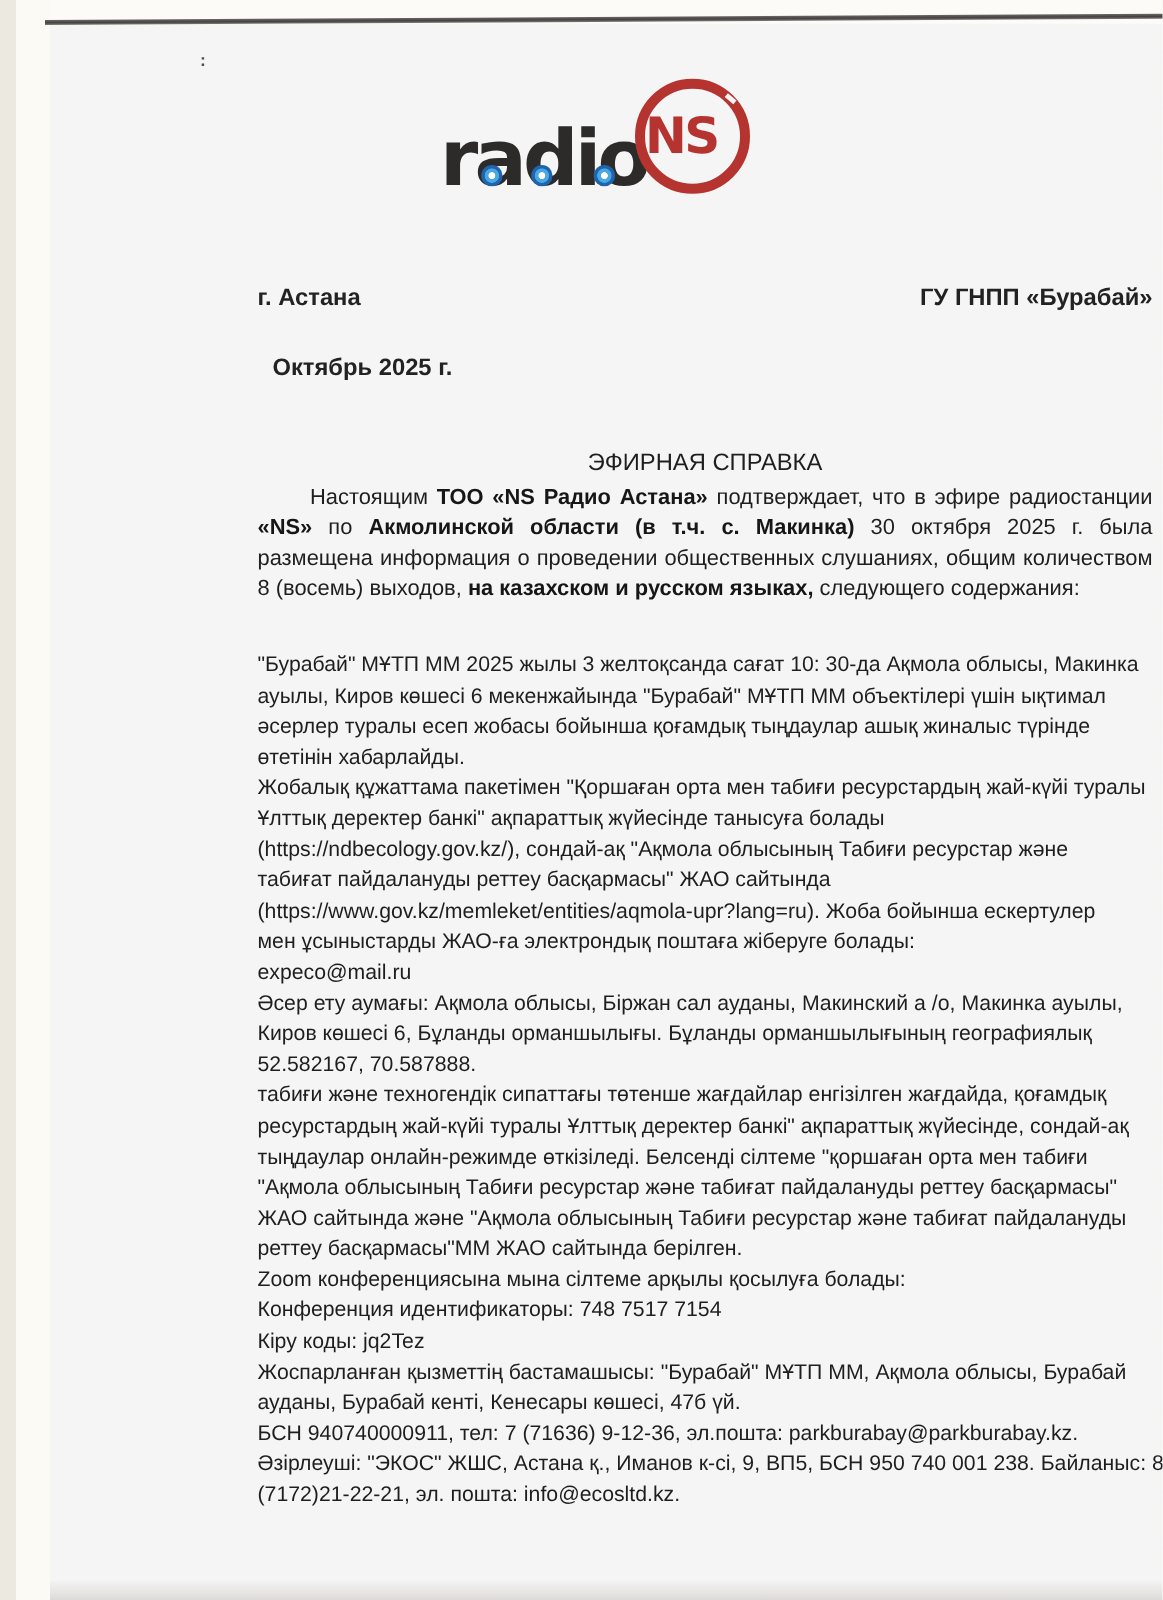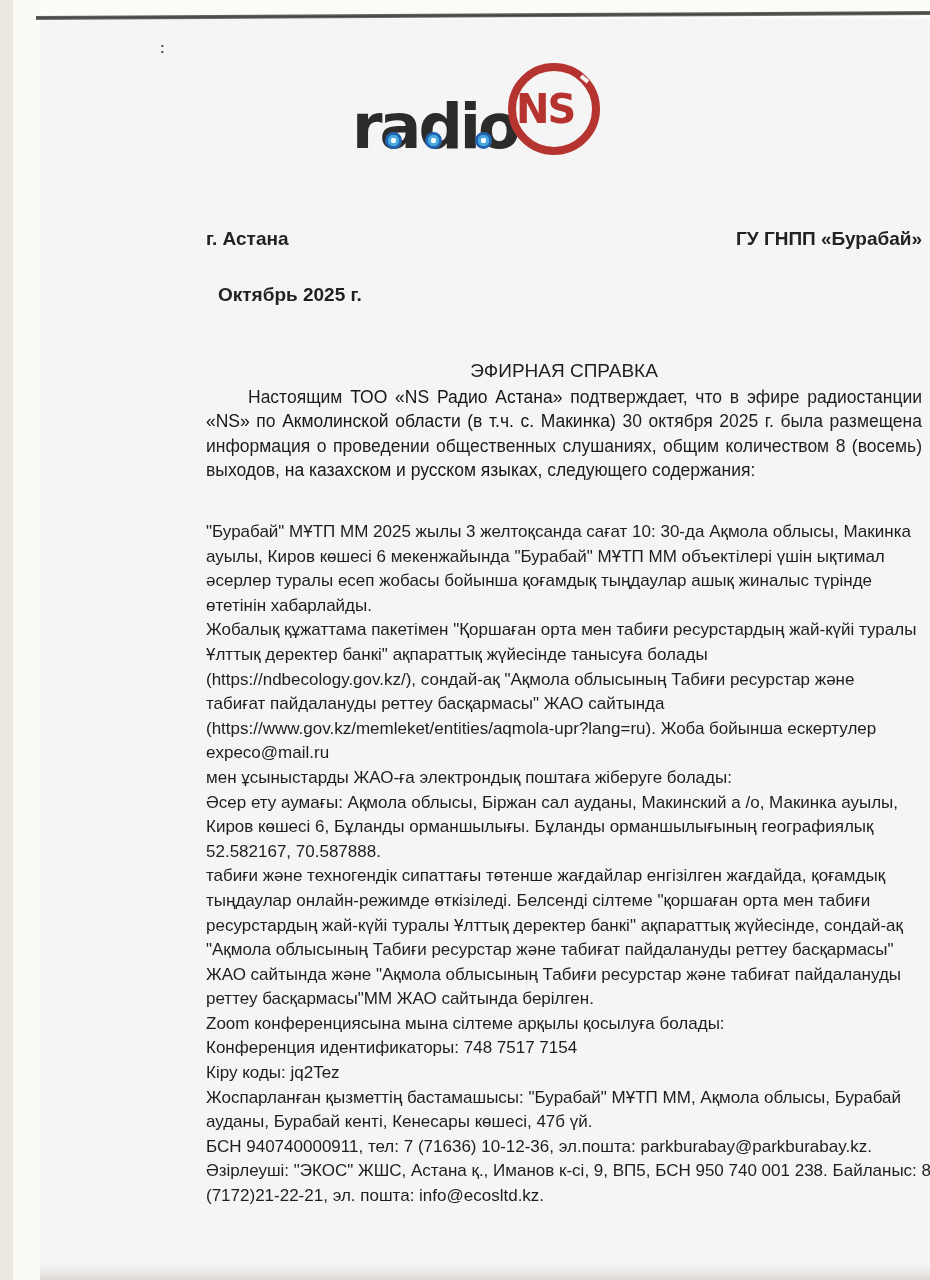--- a/index.html
+++ b/index.html
@@ -61,21 +61,21 @@
   .content{position:absolute;left:166px;top:0;width:716px;}
   .hdr-row{position:absolute;top:209px;left:0;width:716px;display:flex;justify-content:space-between;
     font-size:19px;font-weight:700;color:#222;}
   .date-line{position:absolute;top:265px;left:12px;font-size:19px;font-weight:700;color:#222;}
   .doc-title{position:absolute;top:313px;left:0;width:716px;text-align:center;
     font-size:19px;font-weight:400;color:#1f1f1f;margin-top:28px;}
   .intro{
     position:absolute;top:366px;left:0;width:716px;
     font-size:17.5px;line-height:24.4px;text-align:justify;text-indent:42px;color:#1e1e1e;
   }
-  .intro b{font-weight:400;color:#161616;}
+  .intro b{font-weight:700;color:#161616;}
   .body-text{
     position:absolute;top:501px;left:0;width:716px;
     font-size:17px;line-height:24.6px;color:#1e1e1e;
   }
   .bline{white-space:nowrap;}
 </style>
 </head>
 <body>
 
 <div class="edge-left-outer"></div>
@@ -107,37 +107,37 @@
     <div class="body-text">
         <div class="bline">"Бурабай" МҰТП ММ 2025 жылы 3 желтоқсанда сағат 10: 30-да Ақмола облысы, Макинка</div>
         <div class="bline">ауылы, Киров көшесі 6 мекенжайында  "Бурабай" МҰТП ММ объектілері үшін ықтимал</div>
         <div class="bline">әсерлер туралы есеп жобасы бойынша қоғамдық тыңдаулар ашық жиналыс түрінде</div>
         <div class="bline">өтетінін хабарлайды.</div>
         <div class="bline">Жобалық құжаттама пакетімен "Қоршаған орта мен табиғи ресурстардың жай-күйі туралы</div>
         <div class="bline">Ұлттық деректер банкі" ақпараттық жүйесінде танысуға болады</div>
         <div class="bline">(https://ndbecology.gov.kz/), сондай-ақ "Ақмола облысының Табиғи ресурстар және</div>
         <div class="bline">табиғат пайдалануды реттеу басқармасы" ЖАО сайтында</div>
         <div class="bline">(https://www.gov.kz/memleket/entities/aqmola-upr?lang=ru). Жоба бойынша ескертулер</div>
+        <div class="bline">мен ұсыныстарды ЖАО-ға электрондық поштаға жіберуге болады:</div>
         <div class="bline">expeco@mail.ru</div>
-        <div class="bline">мен ұсыныстарды ЖАО-ға электрондық поштаға жіберуге болады:</div>
         <div class="bline">Әсер ету аумағы: Ақмола облысы, Біржан сал ауданы, Макинский а /о, Макинка ауылы,</div>
         <div class="bline">Киров көшесі 6, Бұланды орманшылығы. Бұланды орманшылығының географиялық</div>
         <div class="bline">52.582167, 70.587888.</div>
         <div class="bline">табиғи және техногендік сипаттағы төтенше жағдайлар енгізілген жағдайда, қоғамдық</div>
+        <div class="bline">ресурстардың жай-күйі туралы Ұлттық деректер банкі" ақпараттық жүйесінде, сондай-ақ</div>
         <div class="bline">тыңдаулар онлайн-режимде өткізіледі. Белсенді сілтеме "қоршаған орта мен табиғи</div>
-        <div class="bline">ресурстардың жай-күйі туралы Ұлттық деректер банкі" ақпараттық жүйесінде, сондай-ақ</div>
         <div class="bline">"Ақмола облысының Табиғи ресурстар және табиғат пайдалануды реттеу басқармасы"</div>
         <div class="bline">ЖАО сайтында және "Ақмола облысының Табиғи ресурстар және табиғат пайдалануды</div>
         <div class="bline">реттеу басқармасы"ММ ЖАО сайтында берілген.</div>
         <div class="bline">Zoom конференциясына мына сілтеме арқылы қосылуға болады:</div>
         <div class="bline">Конференция идентификаторы: 748 7517 7154</div>
         <div class="bline">Кіру коды: jq2Tez</div>
         <div class="bline">Жоспарланған қызметтің бастамашысы: "Бурабай" МҰТП ММ, Ақмола облысы, Бурабай</div>
         <div class="bline">ауданы, Бурабай кенті, Кенесары көшесі, 47б үй.</div>
-        <div class="bline">БСН 940740000911, тел: 7 (71636) 10-12-36, эл.пошта: parkburabay@parkburabay.kz.</div>
+        <div class="bline">БСН 940740000911, тел: 7 (71636) 9-12-36, эл.пошта: parkburabay@parkburabay.kz.</div>
         <div class="bline">Әзірлеуші: "ЭКОС" ЖШС, Астана қ., Иманов к-сі, 9, ВП5, БСН 950 740 001 238. Байланыс: 8</div>
         <div class="bline">(7172)21-22-21, эл. пошта: info@ecosltd.kz.</div>
       </div>
   </div>
 
 </div>
 
 <div class="edge-top-line"></div>
 <div class="edge-bottom"></div>
 

